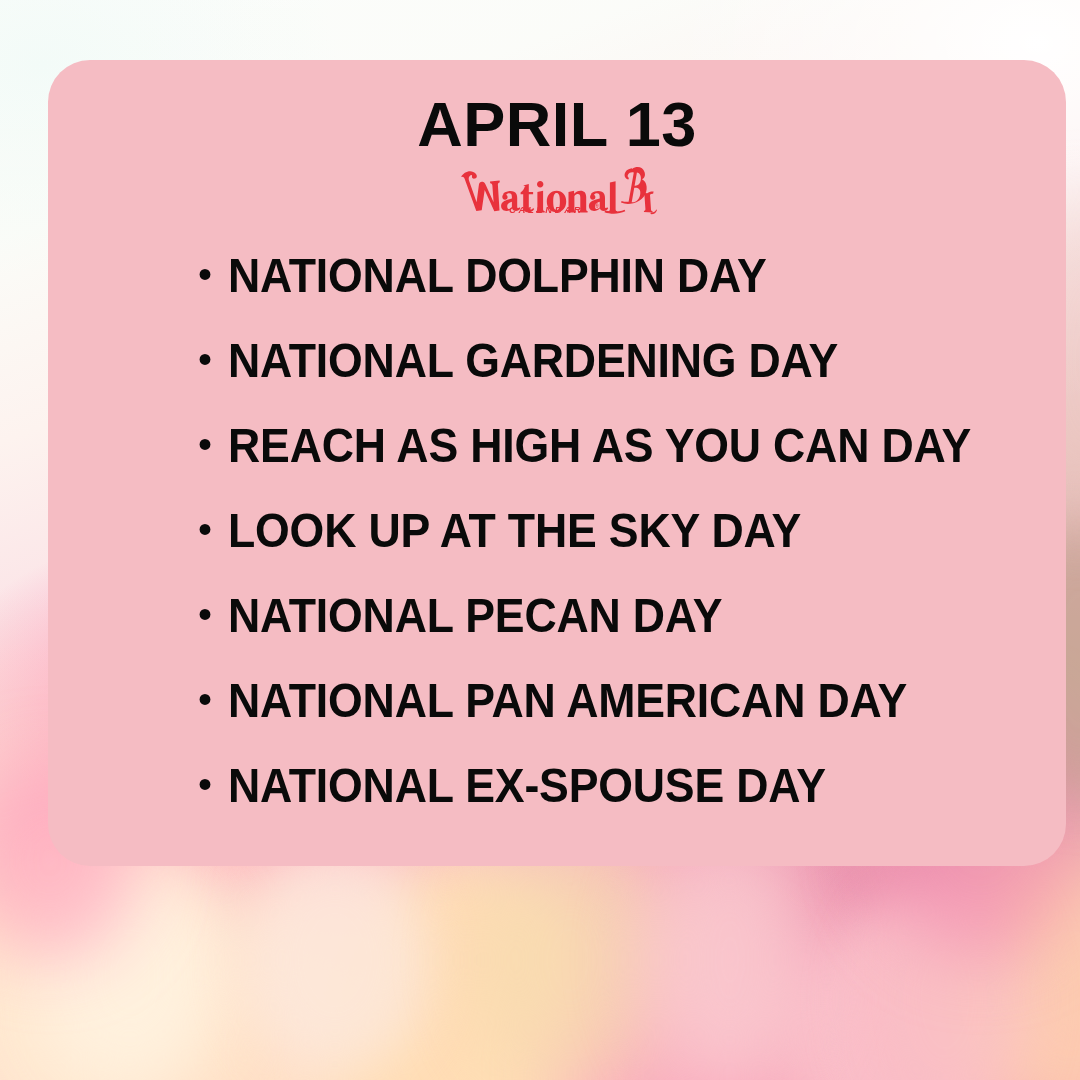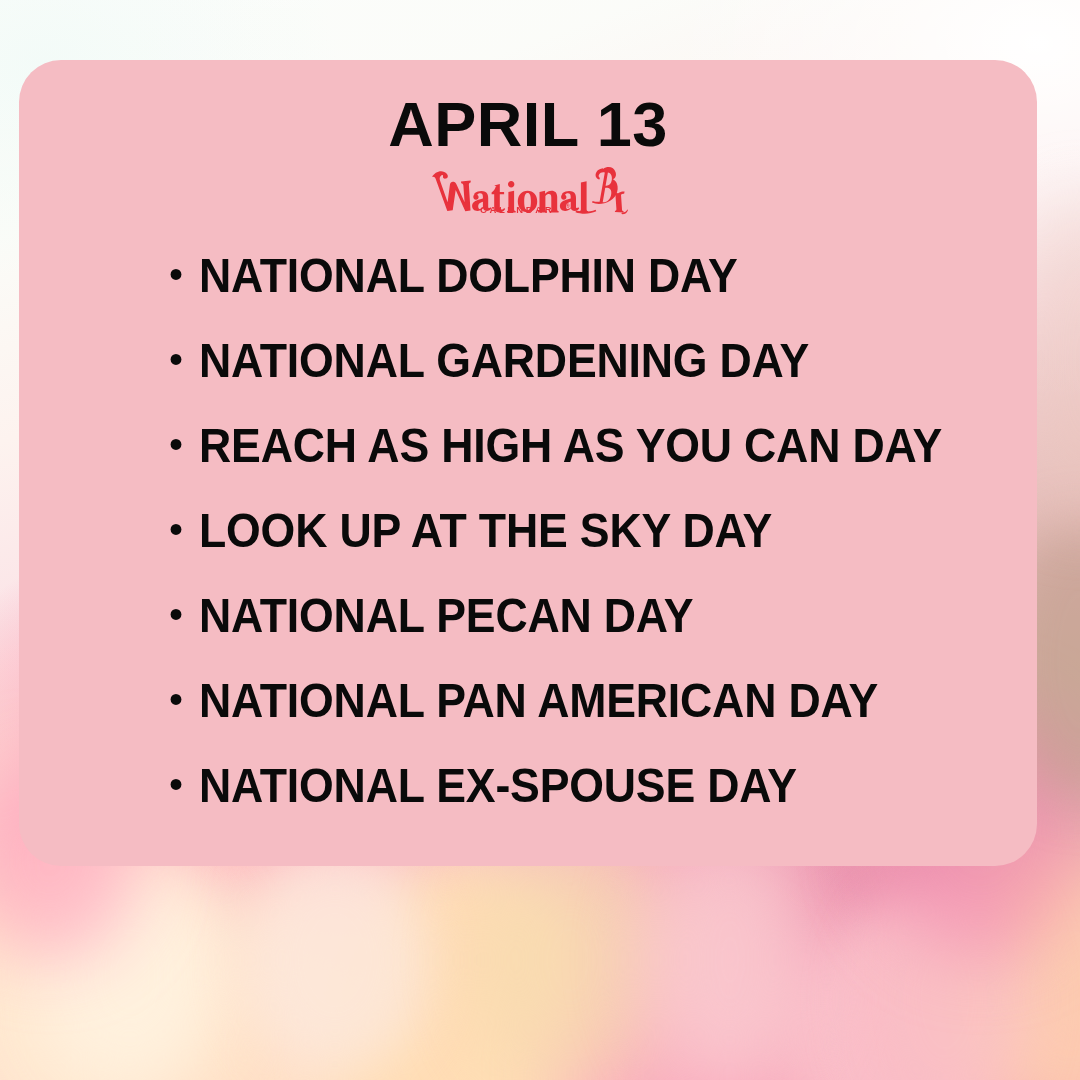--- a/index.html
+++ b/index.html
@@ -60,21 +60,21 @@
   .bg-veil {
     position: absolute;
     inset: 0;
     background:
       linear-gradient(to bottom, rgba(255,255,255,0.10) 0%, rgba(255,255,255,0) 40%);
   }
 
   
   #card {
     position: absolute;
-    left: 19px;
+    left: 48px;
     top: 60px;
     width: 1018px;
     height: 806px;
     background: #f5bcc3;
     border-radius: 42px;
   }
 
   #card-title {
     position: absolute;
     left: 0;
@@ -89,20 +89,21 @@
     font-family: "Liberation Sans", sans-serif;
   }
 
   
   #logo {
     position: absolute;
     left: 0;
     right: 0;
     top: 103px;
     height: 52px;
+    font-style: italic;
   }
   #logo svg { display: block; margin: 0 auto; }
 
   
   #day-list {
     position: absolute;
     left: 150px;
     top: 192px;
     right: 40px;
     list-style: none;

